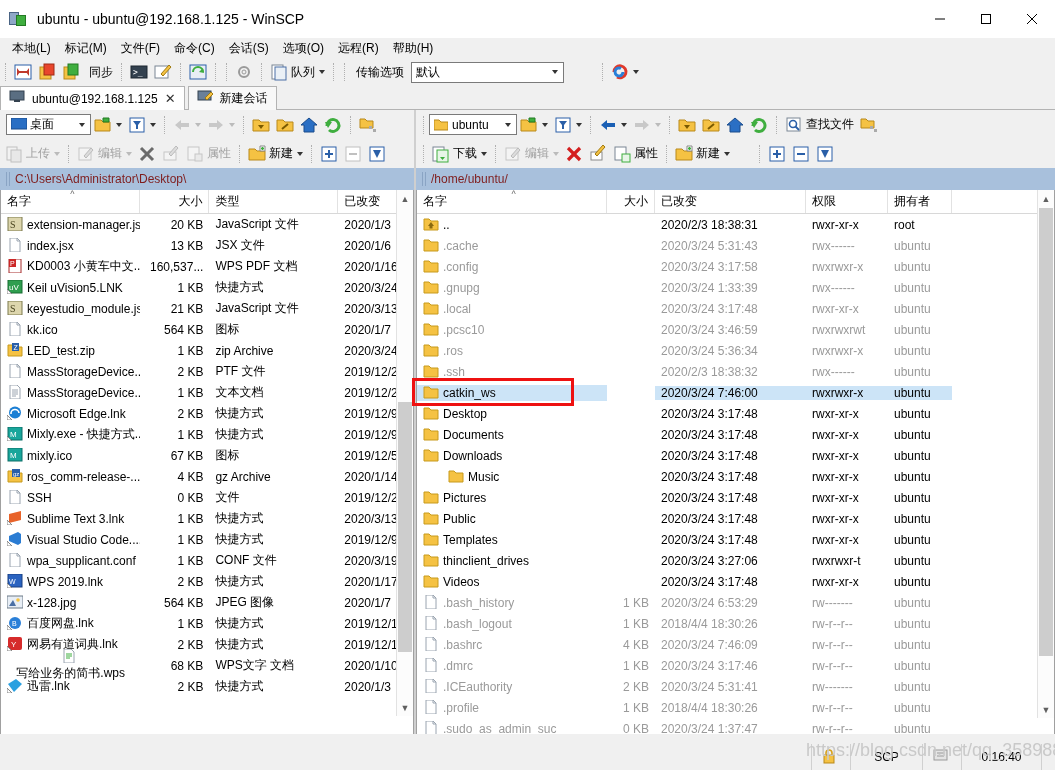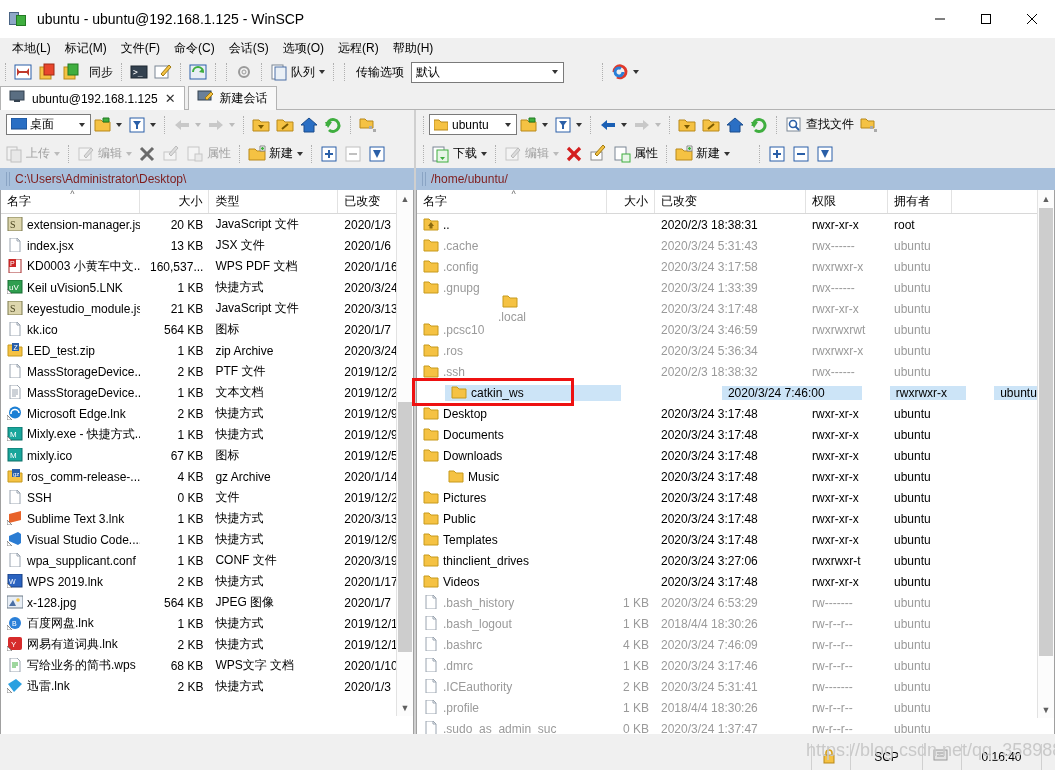--- a/index.html
+++ b/index.html
@@ -89,21 +89,21 @@
      border-right:1px solid #e2e2e2; padding:0 6px; overflow:hidden; white-space:nowrap; }
   .hcell.r { justify-content:flex-end; }
   .sortmark { position:absolute; left:50%; top:-1px; font-size:9px; color:#666; }
 
   .rows { position:relative; overflow:hidden; }
   .row { display:flex; height:21px; align-items:center; white-space:nowrap; }
   .cell { font-size:12px; padding:0 6px; overflow:hidden; white-space:nowrap; display:flex; align-items:center; }
   .cell.r { justify-content:flex-end; }
   .dim { color:#9a9a9a; }
   .blk { color:#000; }
-  .row.sel .cell { background:#cce4f7;margin-left:28px; }
+  .row.sel .cell { background:#cce4f7; }
 
   .ficon { width:16px; height:16px; margin-right:4px; flex:none; position:relative; }
 
   
   .vsb { position:absolute; right:0; top:0; width:17px; bottom:0; background:#fcfcfc; border-left:1px solid #e2e2e2; }
   .vsb .arr { height:17px; display:flex; align-items:center; justify-content:center; color:#606060; font-size:9px;}
   .vsb .arr.bot { position:absolute; bottom:0; left:0; right:0; }
   .vsb .thumb { position:absolute; left:1px; right:1px; background:#cdcdcd; }
   .hsb { height:17px; background:#f0f0f0; display:flex; align-items:center; position:relative; }
   .hsb .harr { width:17px; text-align:center; color:#606060; font-size:9px; }
@@ -879,21 +879,21 @@
                 <span>2 KB</span>
               </div>
               <div class="cell blk" style="width:135px;">
                 <span>快捷方式</span>
               </div>
               <div class="cell blk" style="width:78px;">
                 <span>2019/12/1</span>
               </div>
             </div>
             <div class="row">
-              <div class="cell blk" style="width:146px;">
+              <div class="cell blk" style="width:146px;flex-direction:column;">
                 <span class="ficon"><svg width="16" height="14">
                     <polygon points="3,0 10,0 13,3 13,14 3,14" fill="#fff" stroke="#9aa4b0"></polygon>
                     <line x1="5" y1="5" x2="11" y2="5" stroke="#3fae3f"></line>
                     <line x1="5" y1="7" x2="11" y2="7" stroke="#3fae3f"></line>
                     <line x1="5" y1="9" x2="9" y2="9" stroke="#3fae3f"></line>
                   </svg></span>
                 <span>写给业务的简书.wps</span>
               </div>
               <div class="cell blk r" style="width:72px;">
                 <span>68 KB</span>
@@ -1240,21 +1240,21 @@
                 <span>2020/3/24 1:33:39</span>
               </div>
               <div class="cell dim" style="width:82px;">
                 <span>rwx------</span>
               </div>
               <div class="cell dim" style="width:64px;">
                 <span>ubuntu</span>
               </div>
             </div>
             <div class="row">
-              <div class="cell dim" style="width:190px;flex-direction:column;">
+              <div class="cell dim" style="width:190px;">
                 <span class="ficon"><svg width="16" height="14">
                     <polygon points="1,2 6,2 8,4 15,4 15,13 1,13" fill="#f5c243" stroke="#c79a1c"></polygon>
                   </svg></span>
                 <span>.local</span>
               </div>
               <div class="cell dim r" style="width:48px;">
                 <span></span>
               </div>
               <div class="cell dim" style="width:151px;">
                 <span>2020/3/24 3:17:48</span>

